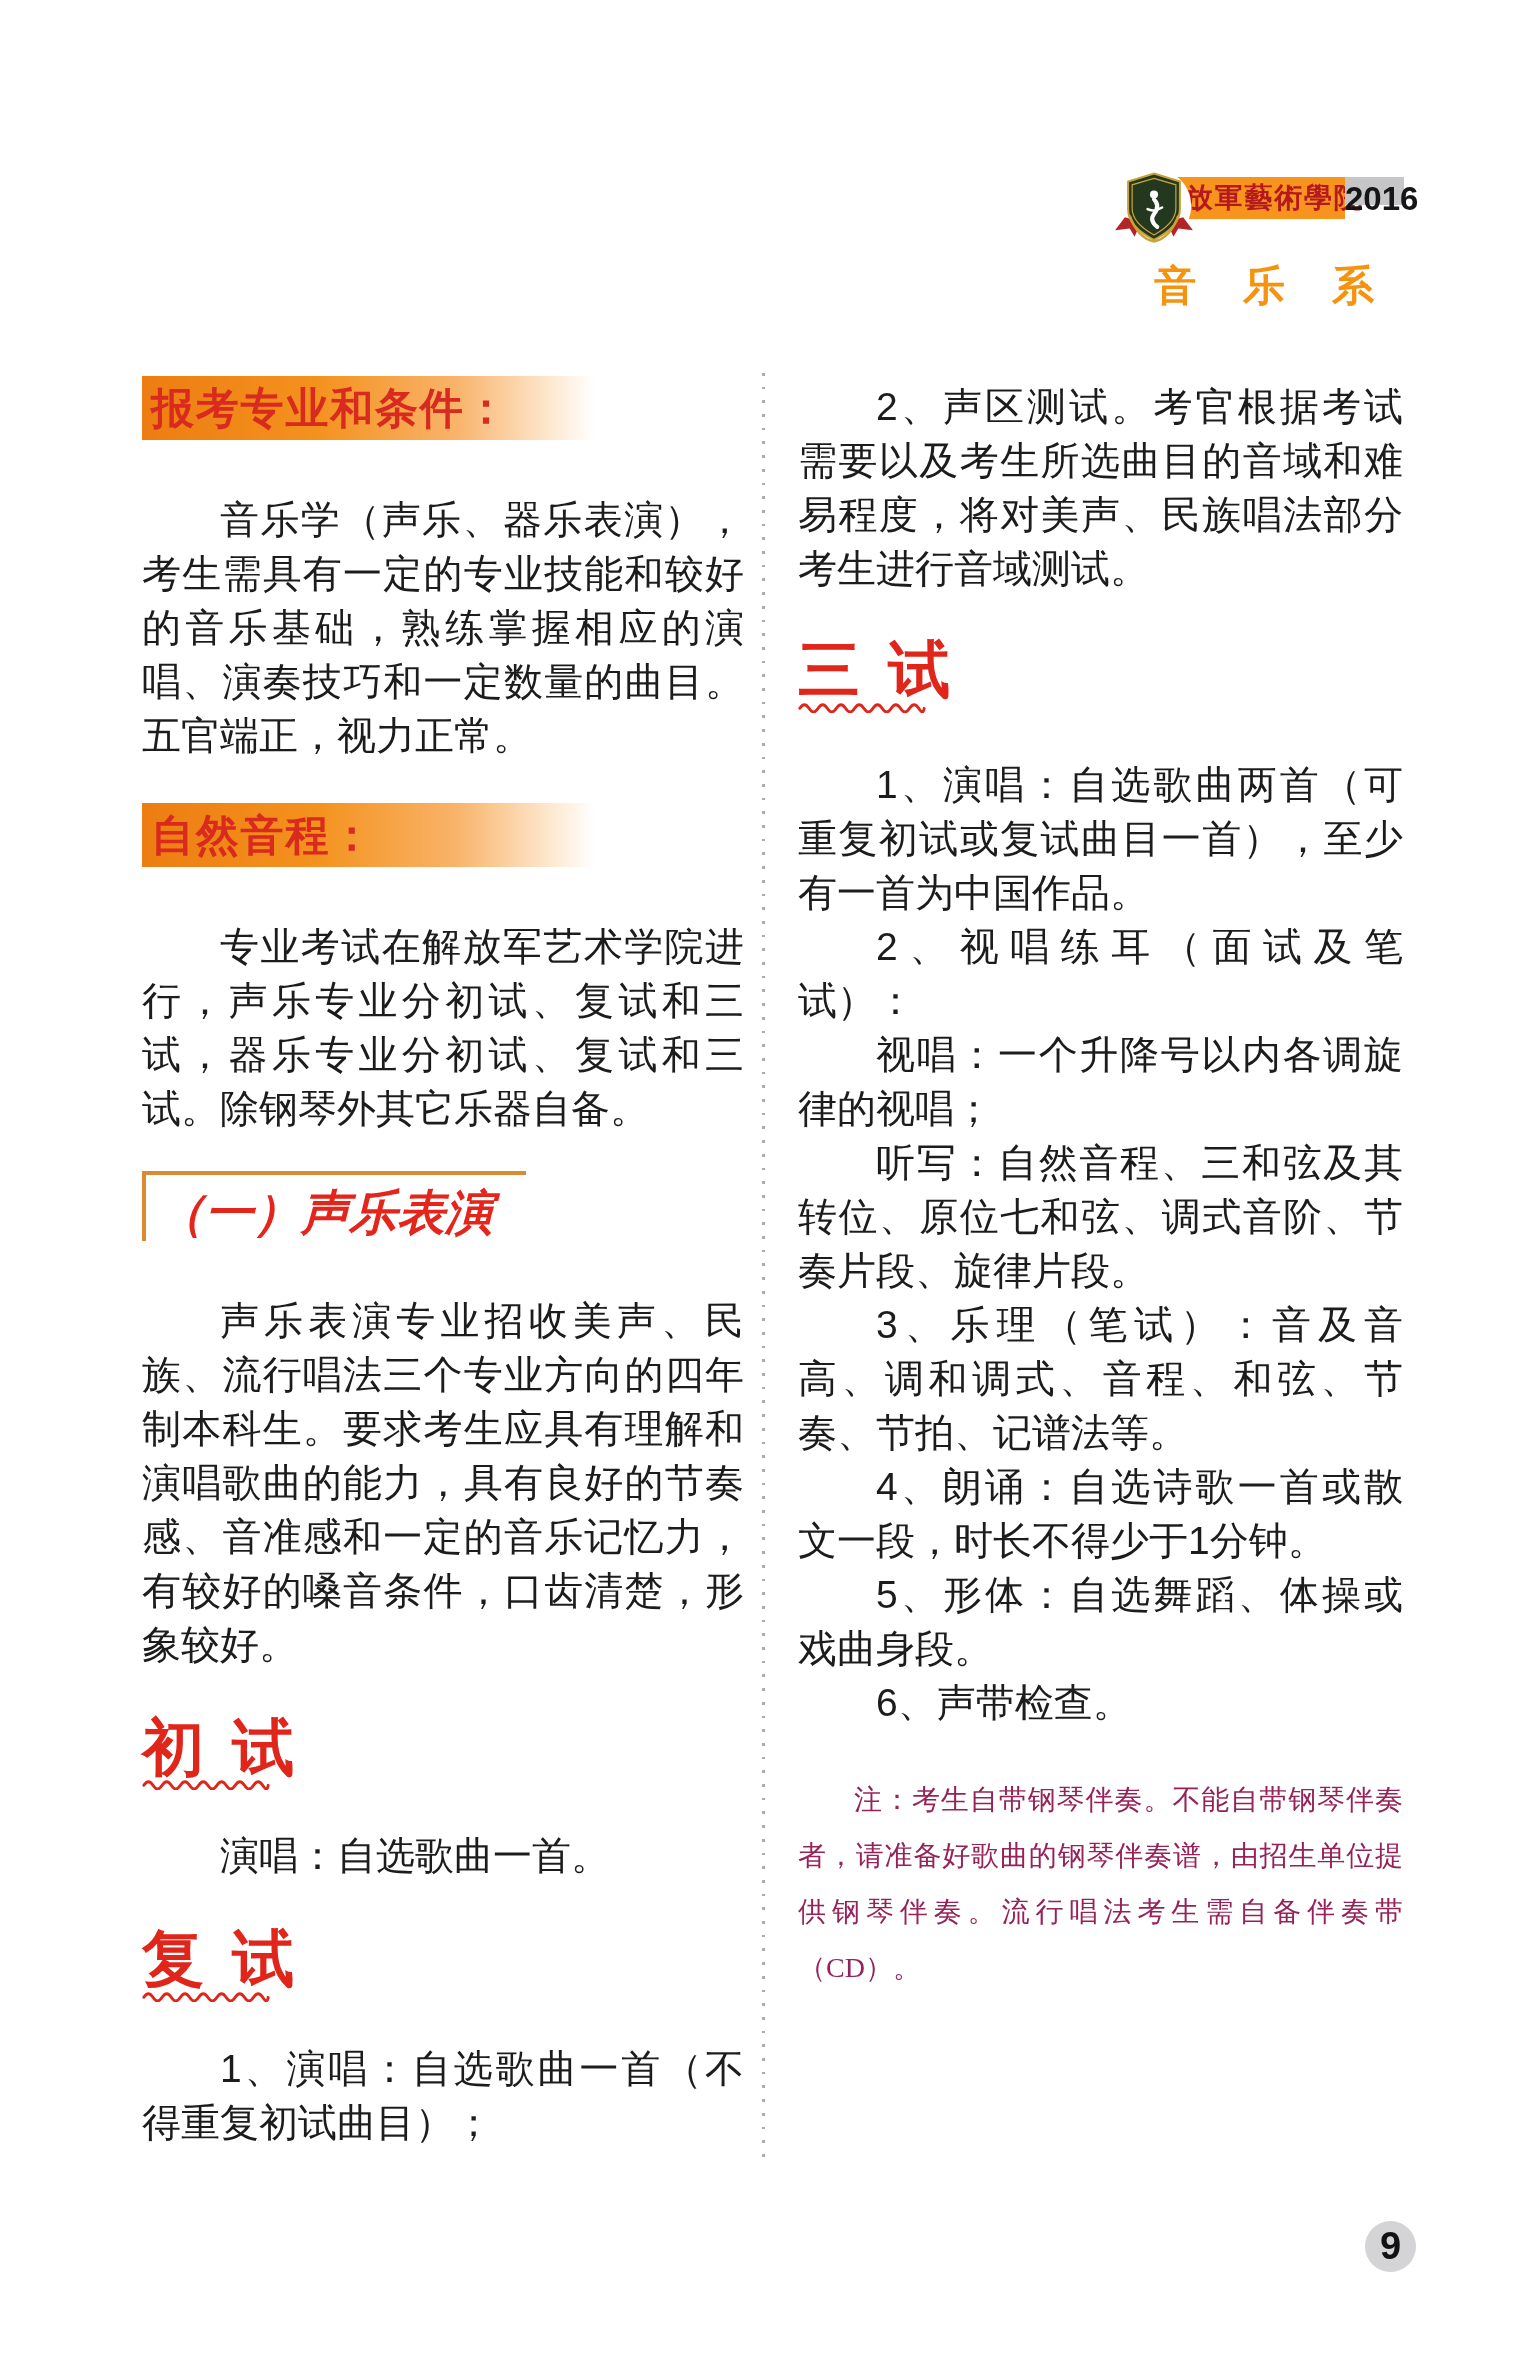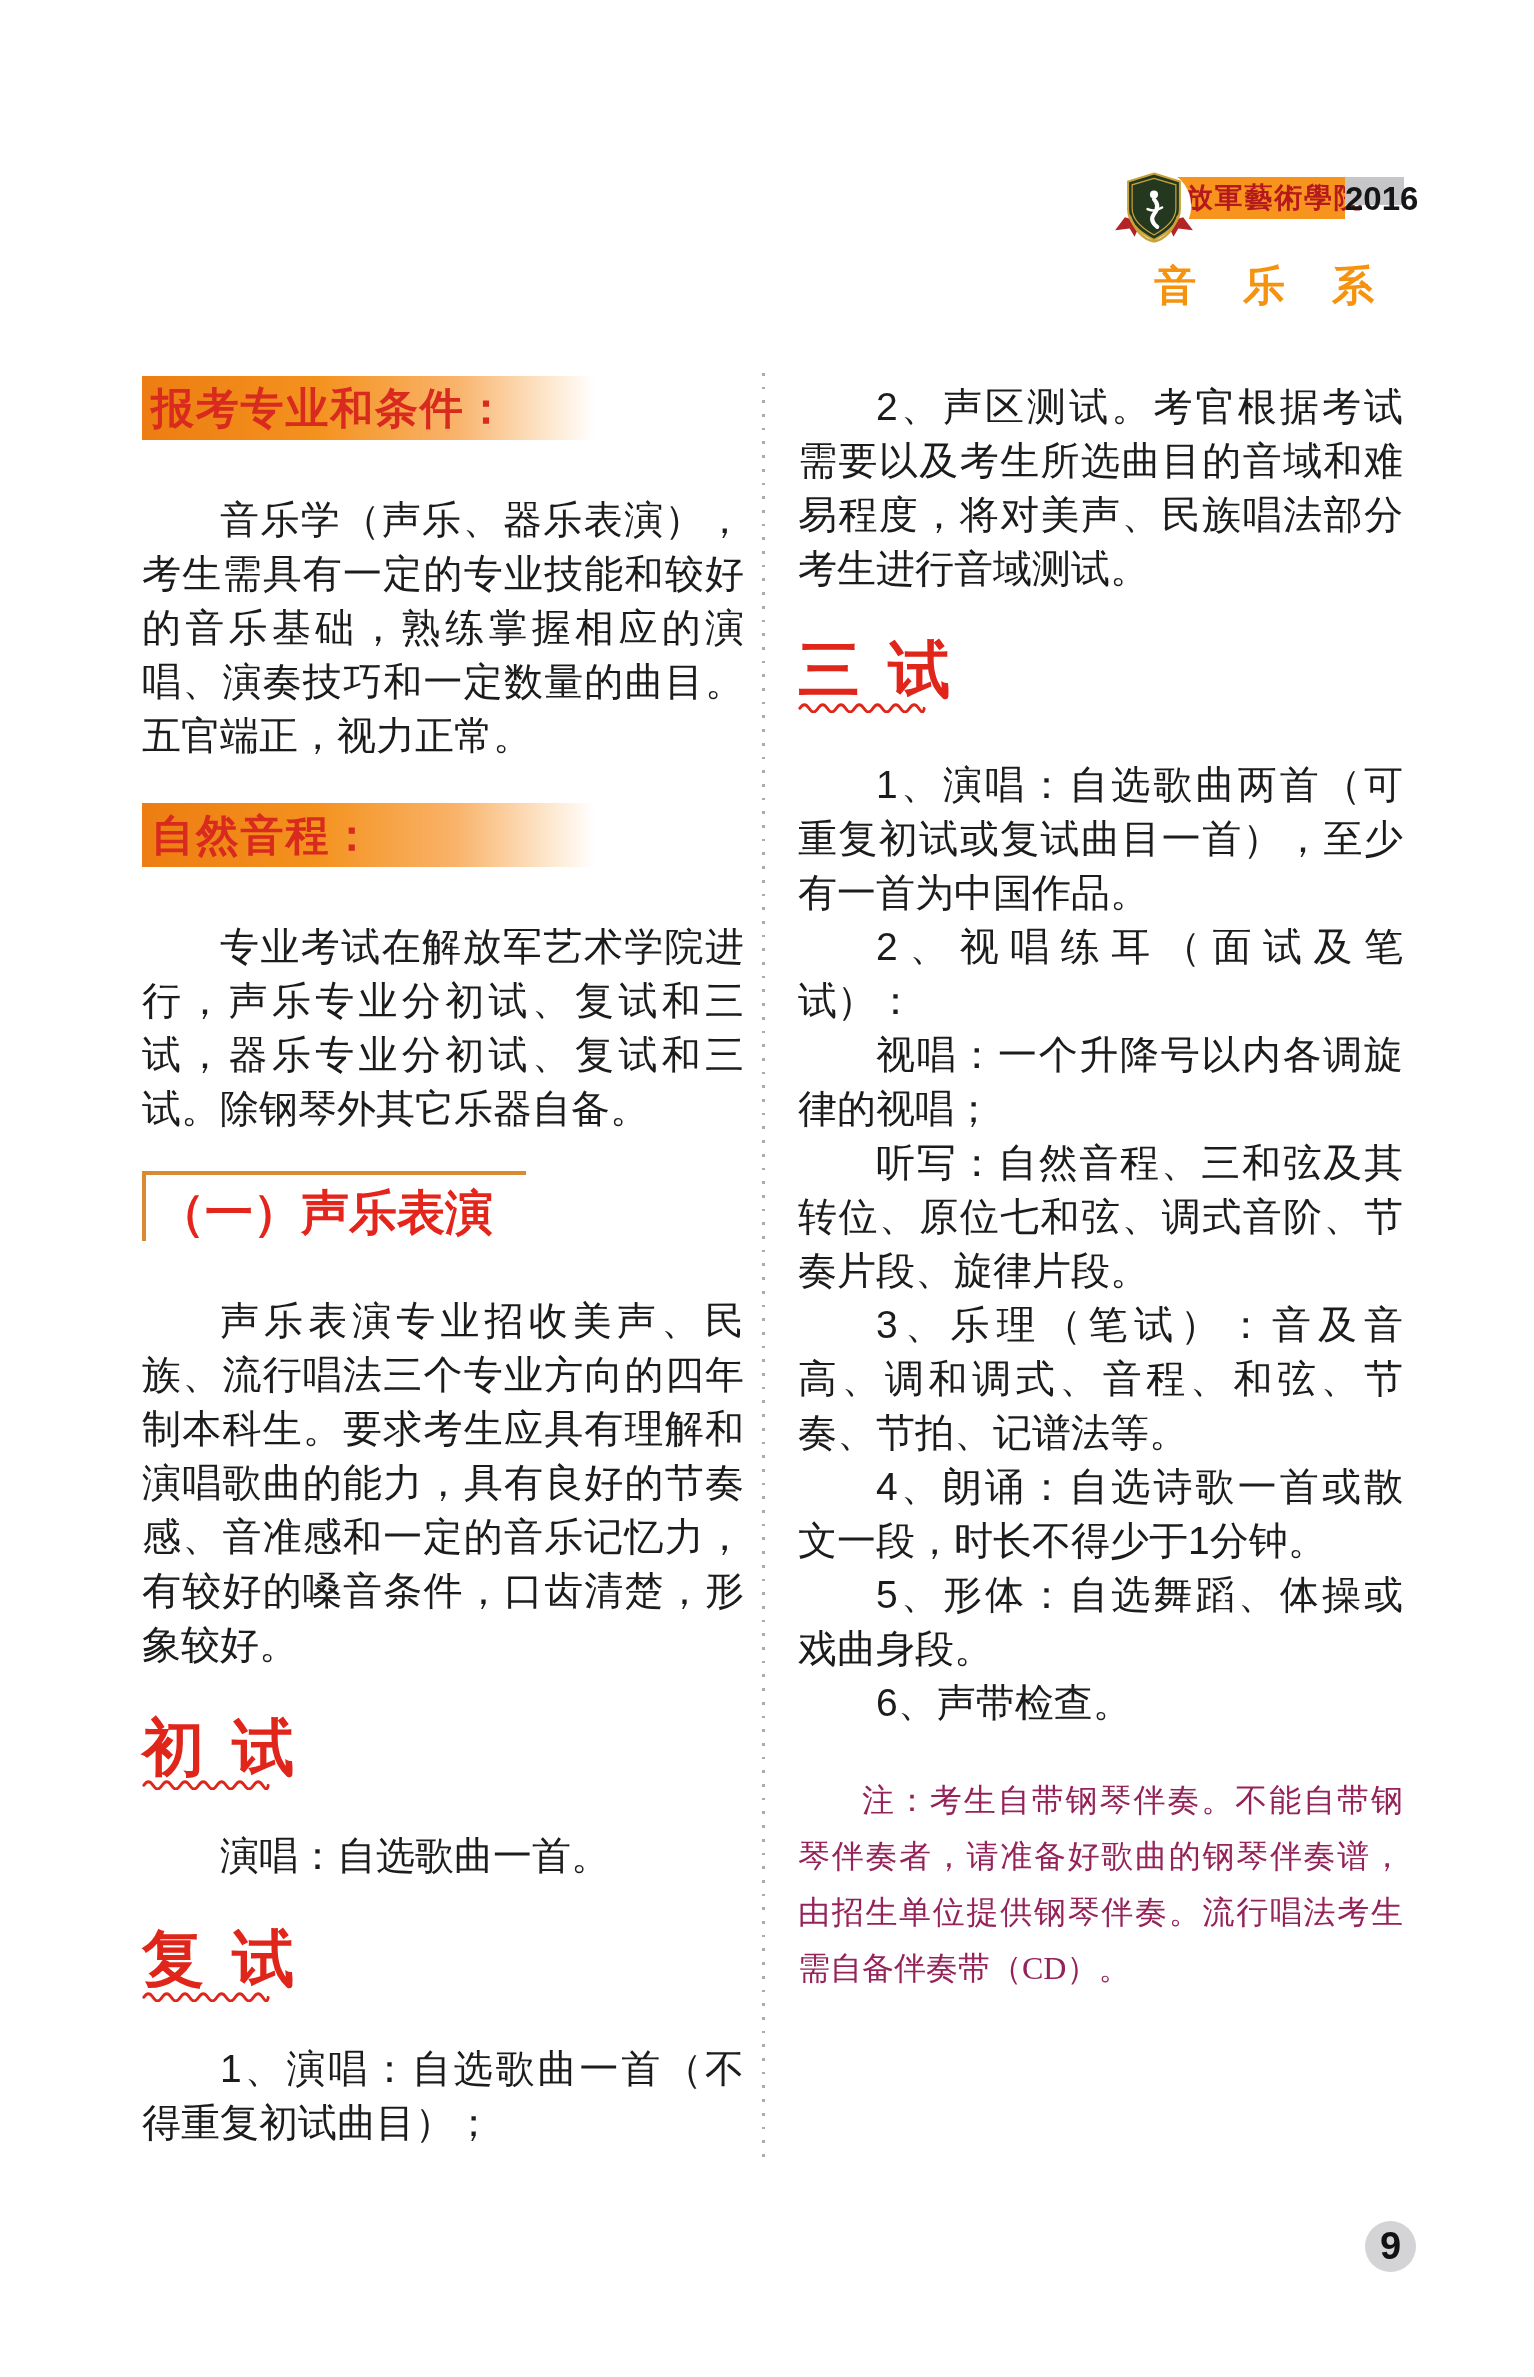--- a/index.html
+++ b/index.html
@@ -38,38 +38,38 @@
     background:linear-gradient(90deg,#ED7D12 0%,#F4921E 38%,#F9B36A 68%,#FDE7CE 88%,#ffffff 98%);
     color:#D92A1F;font-size:43px;font-weight:bold;letter-spacing:1.8px;white-space:nowrap;
   }
   .mb-para{margin-top:53px !important;}
   .bar-2{margin-top:40px;}
   
   .corner-heading{
     margin:35px 0 0 0;width:384px;box-sizing:border-box;
     border-top:4.6px solid #D98B33;border-left:4.6px solid #D98B33;
     padding:11px 0 1.8px 11px;
-    color:#E3251C;font-size:48px;font-weight:bold;line-height:53px;white-space:nowrap;
+    color:#E3251C;font-size:48px;font-weight:bold;line-height:53px;white-space:nowrap;font-style:italic;
   }
   
   .wavy-heading{margin-top:51px;}
   .wavy-heading .wh-text{
     display:block;color:#E0261B;font-size:62px;font-weight:bold;
     line-height:49px;letter-spacing:5.5px;white-space:nowrap;
   }
   .wavy-heading svg{display:block;margin-top:5.5px;}
   .gap43{margin-top:39px !important;}
   .gap44{margin-top:40px !important;}
   .gap49{margin-top:45px !important;}
   .gap54{margin-top:49px !important;}
   
   .note{
     margin-top:42px !important;
     font-family:"Liberation Serif",serif;color:#95235A;
-    font-size:32px;line-height:56px;
+    font-size:28px;line-height:56px;
   }
   
   .divider{
     position:absolute;left:762px;top:373px;width:2.7px;height:1786px;
     background:repeating-linear-gradient(to bottom,#ABABAB 0 2.7px,transparent 2.7px 13.7px);
   }
   
   .page-number{
     position:absolute;left:1365px;top:2221px;width:51px;height:51px;border-radius:50%;
     background:#D4D4D6;color:#121212;font-size:38px;font-weight:bold;

